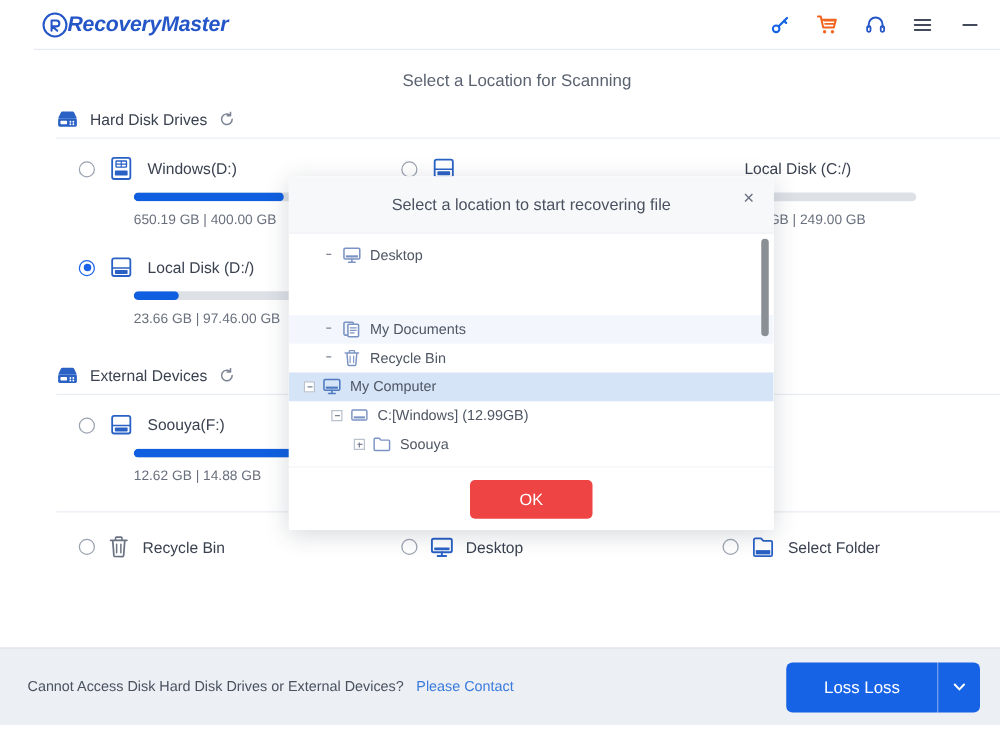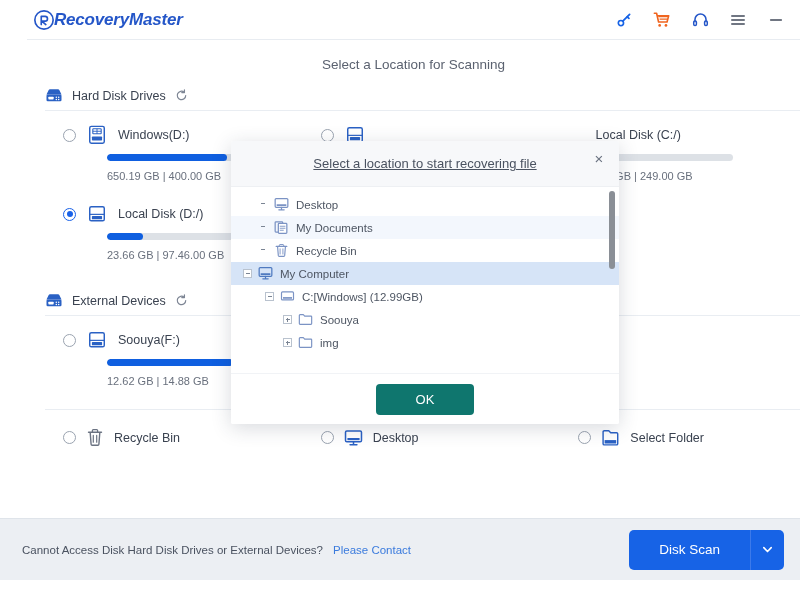--- a/index.html
+++ b/index.html
@@ -150,21 +150,21 @@
     box-shadow: 0 4px 20px rgba(40,50,70,0.18);
     border-radius: 2px;
     overflow: hidden;
   }
   .modal-head {
     height: 46px; background: #f7f8fa;
     position: relative;
     display: flex; align-items: center; justify-content: center;
     border-bottom: 1px solid #eef0f3;
   }
-  .modal-title { font-size: 13px; color: #4a5260; text-decoration: underline; }
+  .modal-title { font-size: 13px; color: #4a5260; }
   .modal-x {
     position: absolute; right: 11px; top: 8px;
     width: 18px; height: 18px; cursor: pointer;
     display: flex; align-items: center; justify-content: center;
     color: #6a7280; font-size: 15px; line-height: 1;
   }
   .tree-wrap {
     position: relative;
     height: 186px;
     overflow: hidden;
@@ -203,21 +203,21 @@
   .scroll-thumb {
     width: 6px; height: 78px; border-radius: 3px;
     background: #8a8f96; cursor: pointer;
   }
   .modal-foot {
     height: 51px; background: #fff;
     display: flex; align-items: center; justify-content: center;
     border-top: 1px solid #f1f3f6;
   }
   .ok-btn {
-    background: #0f766e; color: #fff;
+    background: #ef4444; color: #fff;
     font-size: 13px;
     width: 98px; height: 31px;
     border: none; border-radius: 4px;
     cursor: pointer;
   }
 
   
   .ghost-col { width: 266px; padding-left: 36px; }
 </style>
 </head>
@@ -432,21 +432,21 @@
         <span class="spec-label">Select Folder</span>
       </div>
     </div>
   </div>
 
   <div class="footer">
     <span class="foot-text">Cannot Access Disk Hard Disk Drives or External Devices?</span>
     <span class="foot-link">Please Contact</span>
     <span class="foot-sp"></span>
     <div class="scan-grp">
-      <button class="scan-btn">Disk Scan</button>
+      <button class="scan-btn">Loss Loss</button>
       <div class="scan-drop">
         <svg width="13" height="13" viewBox="0 0 14 14">
           <path d="M3 5 L7 9.2 L11 5" fill="none" stroke="#ffffff" stroke-width="1.7" stroke-linecap="round" stroke-linejoin="round"></path>
         </svg>
       </div>
     </div>
   </div>
 
   <div class="modal-shadow">
     <div class="modal-head">
@@ -460,21 +460,21 @@
         <div class="tnode" style="padding-left:28px;">
           <span class="toggle blank"></span>
           <svg class="tico" viewBox="0 0 18 17">
             <rect x="1.4" y="1.4" width="15.2" height="10.4" rx="1.2" fill="none" stroke="#7b93c4" stroke-width="1.5"></rect>
             <rect x="3.2" y="8.2" width="11.6" height="2.1" fill="#7b93c4"></rect>
             <path d="M9 11.8 V14 M5.8 14.8 H12.2" stroke="#7b93c4" stroke-width="1.5" stroke-linecap="round"></path>
           </svg>
           <span>Desktop</span>
         </div>
 
-        <div class="tnode hl-soft" style="padding-left:28px;">
+        <div class="tnode hl-soft" style="padding-left:28px;margin-top:36px;">
           <span class="toggle blank"></span>
           <svg class="tico" viewBox="0 0 18 17">
             <rect x="1.4" y="1.6" width="9" height="12.4" rx="1" fill="none" stroke="#7b93c4" stroke-width="1.5"></rect>
             <rect x="5.2" y="3.6" width="10.2" height="12" rx="1" fill="#ffffff" stroke="#7b93c4" stroke-width="1.5"></rect>
             <path d="M7.4 7 H13.2 M7.4 9.4 H13.2 M7.4 11.8 H11.2" stroke="#7b93c4" stroke-width="1.1" stroke-linecap="round"></path>
           </svg>
           <span>My Documents</span>
         </div>
 
         <div class="tnode" style="padding-left:28px;">

